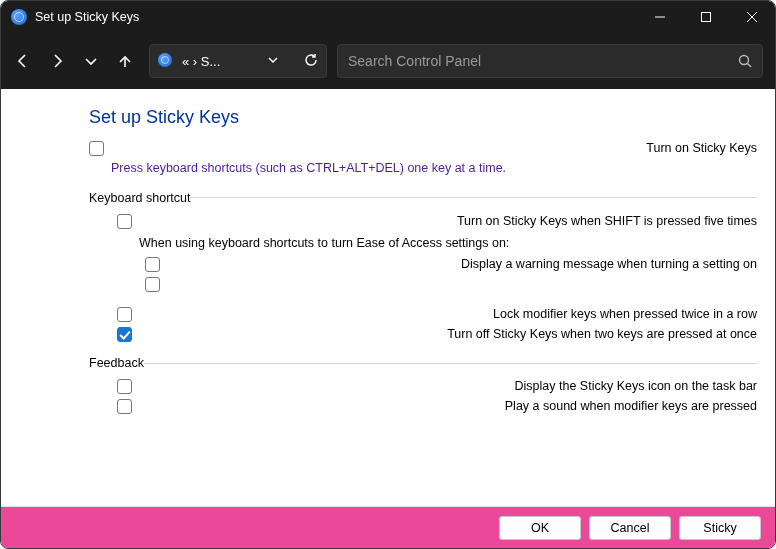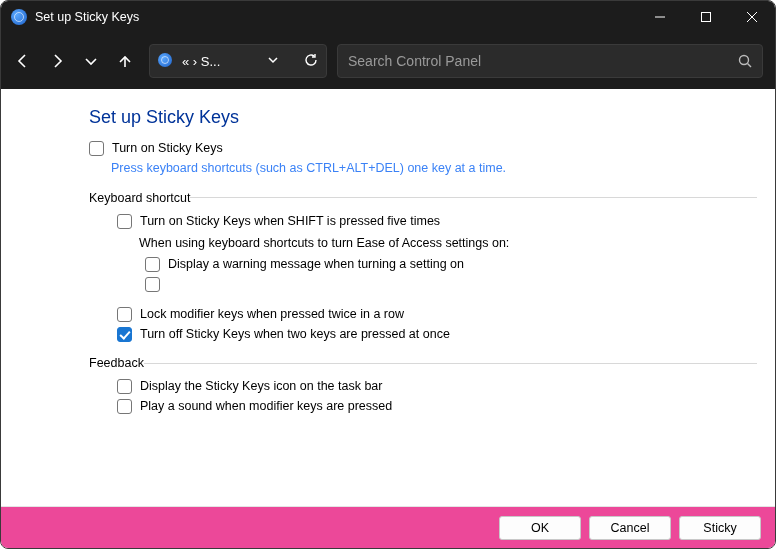--- a/index.html
+++ b/index.html
@@ -21,22 +21,22 @@
   .addrbar .mini-ico { width:16px; height:16px; display:inline-block; }
   .searchbox { flex:1; margin-left:8px; margin-right:6px; height:34px; background:#2b2b2b; border:1px solid #3a3a3a; border-radius:4px; display:flex; align-items:center; padding:8px 10px; }
   .searchbox input { flex:1; background:transparent; border:none; outline:none; color:#ccc; font-size:14px; }
   .searchbox input::placeholder { color:#9a9a9a; }
   .searchbox .sicon { width:14px; height:14px; }
   .content-wrap { flex:1; display:flex; overflow:hidden; }
   .content { flex:1; padding: 18px 18px 0 88px; overflow-y:auto; color:#000; }
   .content::-webkit-scrollbar { width:6px; }
   .content::-webkit-scrollbar-thumb { background:#c8c8c8; border-radius:3px; }
   .page-title { color:#003399; font-size:18px; font-weight:400; margin-bottom:12px; }
-  .checkrow { display:flex; align-items:flex-start; gap:8px; margin: 3px 0; line-height:1.35; }
-  .desc { margin: 4px 0 16px 22px; color:#3b82f6; }
+  .checkrow { display:flex; align-items:flex-start; gap:8px; margin: 3px 0; line-height:1.35;justify-content:space-between; }
+  .desc { margin: 4px 0 16px 22px; color:#4c1d95; }
   .group { margin-top: 14px; }
   .group-hdr { display:flex; align-items:center; gap:0; margin-bottom:8px; color:#000; }
   .group-hdr .line { flex:1; height:1px; background:#d8d8d8; }
   .nested { margin-left: 28px; }
   .subtext { margin: 6px 0 6px 22px; }
   .cb { appearance:none; -webkit-appearance:none; width:15px; height:15px; border:1px solid #767676; border-radius:3px; background:#fff; flex-shrink:0; margin-top:1px; position:relative; }
   .cb:checked { background:#1976d2; border-color:#1976d2; }
   .cb:checked::after { content:""; position:absolute; left:4px; top:1px; width:4px; height:8px; border:solid #fff; border-width:0 2px 2px 0; transform:rotate(42deg); }
   .footer { height:42px; border-top:1px solid #e4e4e4; display:flex; align-items:center; justify-content:flex-end; gap:8px; padding:0 14px; background:#ec4899; }
   .btn { min-width:82px; height:24px; padding:0 14px; background:#fdfdfd; border:1px solid #c8c8c8; border-radius:3px; font-size:12.5px; color:#000; display:flex; align-items:center; justify-content:center; }

